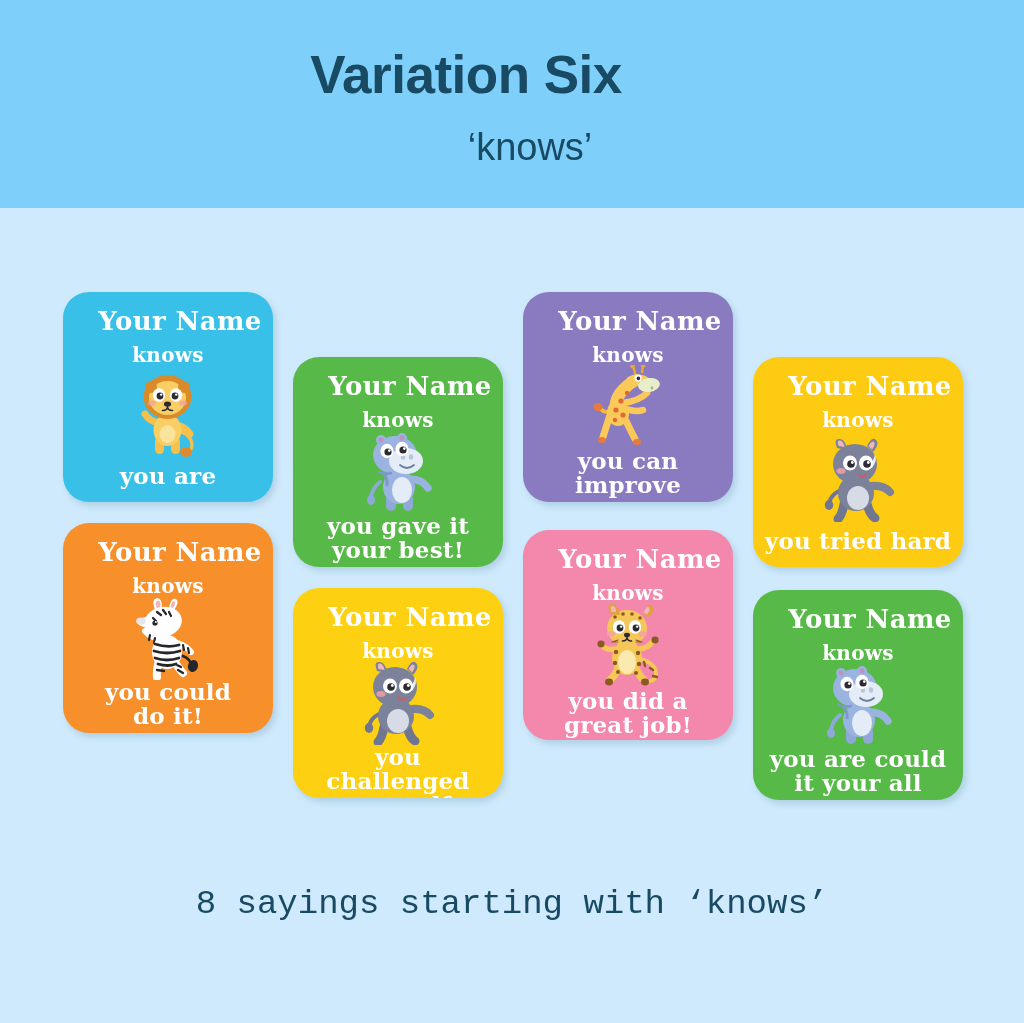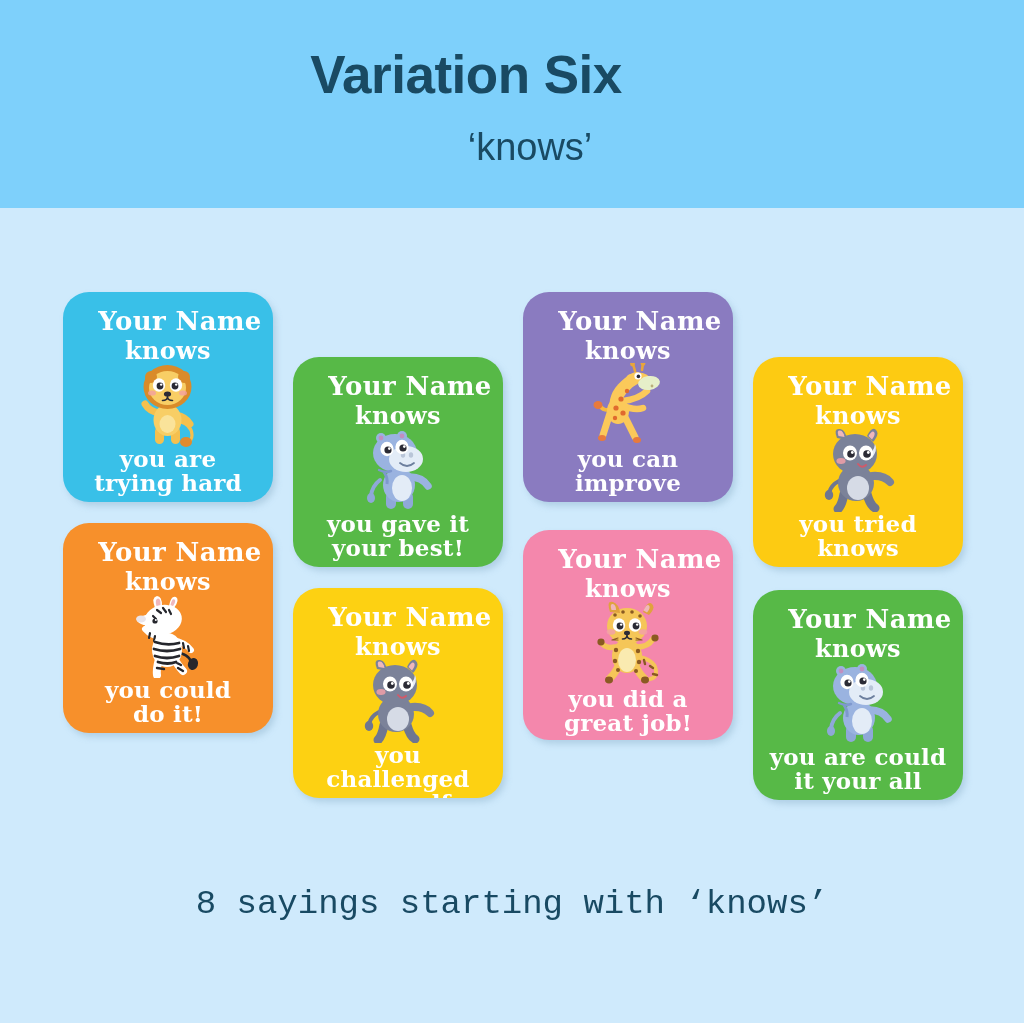--- a/index.html
+++ b/index.html
@@ -52,23 +52,23 @@
     font-size:26px;
     line-height:1;
     letter-spacing:.4px;
     white-space:nowrap;
     padding-left:24px;
   }
   .sticker-knows{
     width:100%;text-align:center;color:#ffffff;
     font-family:"DejaVu Serif",serif;
     font-weight:bold;
-    font-size:24px;
+    font-size:20px;
     line-height:1;
-    margin-top:5px;
+    margin-top:11px;
     letter-spacing:.3px;
   }
   .sticker-art{
     flex:1 1 auto;
     display:flex;align-items:center;justify-content:center;
     width:100%;
   }
   .sticker-art svg{display:block;}
   .sticker-saying{
     width:100%;text-align:center;color:#ffffff;
@@ -123,21 +123,20 @@
     <circle cx="32.2" cy="21.6" r="1.2" fill="#fff"></circle>
     <circle cx="47.2" cy="21.6" r="1.2" fill="#fff"></circle>
     <ellipse cx="38.5" cy="31" rx="3.6" ry="2.6" fill="#2b2b35"></ellipse>
     <path d="M38.5 33.5 q0 4 -5 4 M38.5 33.5 q0 4 5 4" stroke="#2b2b35" stroke-width="1.6" fill="none" stroke-linecap="round"></path>
     <ellipse cx="23" cy="30" rx="4" ry="2.6" fill="#f2a0a0" opacity=".8"></ellipse>
     <ellipse cx="54" cy="30" rx="4" ry="2.6" fill="#f2a0a0" opacity=".8"></ellipse>
   </svg>
       </div>
       <div class="sticker-saying two-line">
         <div>you are</div>
-        <div>trying hard</div>
       </div>
     </div>
     <div class="sticker" style="left: 293px; top: 149px; width: 210px; height: 210px; background: rgb(87, 185, 71); padding-top: 16px;">
       <div class="sticker-name">Your Name</div>
       <div class="sticker-knows">knows</div>
       <div class="sticker-art">
   <svg width="80" height="84" viewBox="0 0 80 84">
     <path d="M22 52 q-8 6 -9 16" stroke="#8fa8d8" stroke-width="4" fill="none" stroke-linecap="round"></path>
     <ellipse cx="13" cy="70" rx="4" ry="5" fill="#8fa8d8"></ellipse>
     <rect x="28" y="64" width="10" height="17" rx="5" fill="#8fa8d8"></rect>
@@ -227,21 +226,21 @@
     <ellipse cx="49" cy="25" rx="7" ry="7.6" fill="#ffffff"></ellipse>
     <circle cx="34" cy="26" r="3.8" fill="#2b2b35"></circle>
     <circle cx="50" cy="26" r="3.8" fill="#2b2b35"></circle>
     <circle cx="35.3" cy="24.5" r="1.4" fill="#fff"></circle>
     <circle cx="51.3" cy="24.5" r="1.4" fill="#fff"></circle>
     <ellipse cx="24" cy="33" rx="4.6" ry="3" fill="#f2a0a8" opacity=".85"></ellipse>
     <path d="M41 36 q4 5 8 1" stroke="#d05a6a" stroke-width="2" fill="none" stroke-linecap="round"></path>
   </svg>
       </div>
       <div class="sticker-saying">
-        <div>you tried knows</div>
+        <div>you tried hard</div>
       </div>
     </div>
     <div class="sticker" style="left: 63px; top: 315px; width: 210px; height: 210px; background: rgb(247, 144, 43); padding-top: 16px;">
       <div class="sticker-name">Your Name</div>
       <div class="sticker-knows">knows</div>
       <div class="sticker-art">
   <svg width="86" height="84" viewBox="0 0 86 84">
     <path d="M38 44 q-12 -2 -18 -9" stroke="#ffffff" stroke-width="6" fill="none" stroke-linecap="round"></path>
     <path d="M30 42 l-1 5 M25 39 l-1 5 M35 44 l-1 5" stroke="#25262c" stroke-width="2.2" stroke-linecap="round"></path>
     <path d="M47 46 q13 2 19 10" stroke="#ffffff" stroke-width="6" fill="none" stroke-linecap="round"></path>

